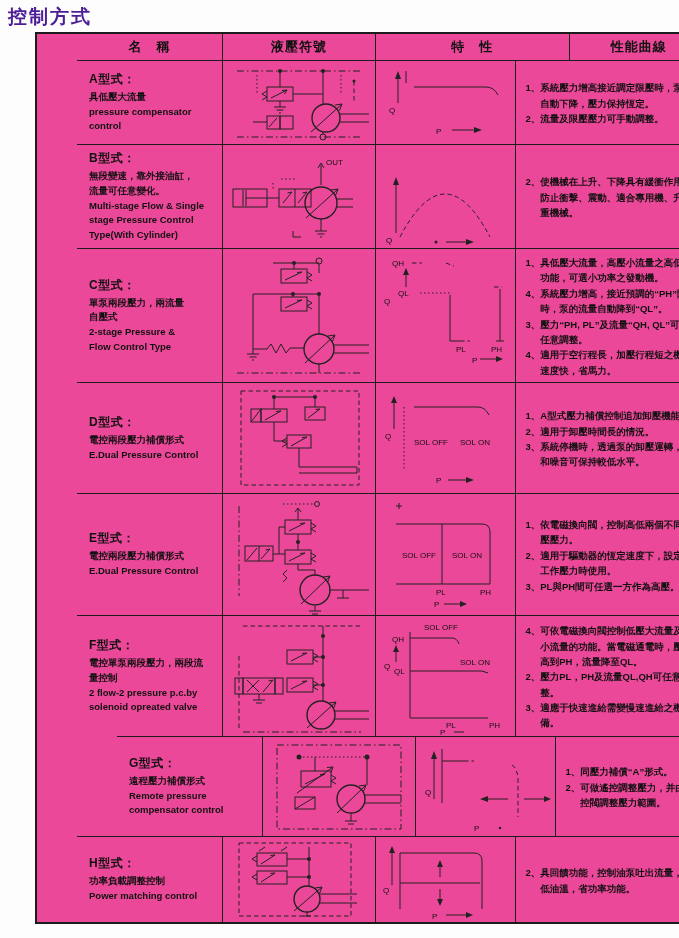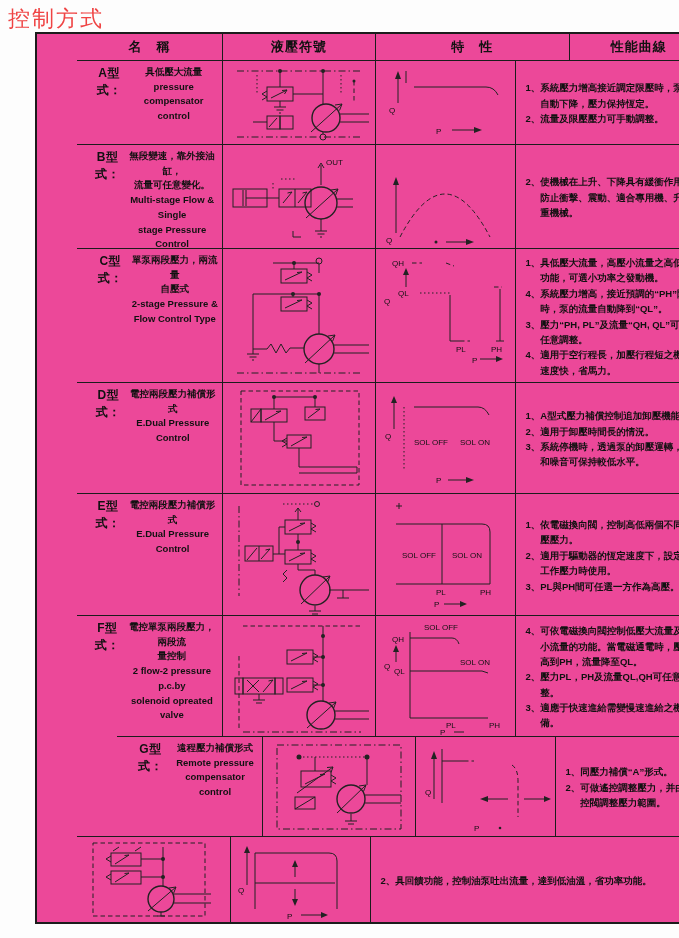--- a/index.html
+++ b/index.html
@@ -2,41 +2,41 @@
 <html><head>
 <meta charset="utf-8">
 <style>
   html,body{margin:0;padding:0;}
   body{
     width:679px;height:938px;position:relative;background:#fdfdfd;
     font-family:"Liberation Sans","DejaVu Sans",sans-serif;color:#111;
     -webkit-font-smoothing:antialiased;
   }
   .page-title{
-    position:absolute;left:8px;top:4px;font-size:22px;font-weight:normal;
-    letter-spacing:2px;color:#ef4444;
+    position:absolute;left:8px;top:4px;font-size:19px;font-weight:bold;
+    letter-spacing:2px;color:#4c1d95;
   }
   .tbl{
     position:absolute;left:35px;top:32px;width:631px;
     border:2px solid #1c1c1c;background:#ec4899;padding-left:40px;
   }
   .tr{display:flex;border-top:1.5px solid #1c1c1c;}
   .tr:first-child{border-top:none;}
   .td{border-left:1.5px solid #1c1c1c;box-sizing:border-box;position:relative;overflow:hidden;}
   .td:first-child{border-left:none;}
   .c1{width:145px;flex:0 0 145px;}
   .c2{width:153px;flex:0 0 153px;}
   .c3{width:139.5px;flex:0 0 139.5px;}
   .c4{flex:1 1 auto;}
   .hdr .td{display:flex;align-items:center;justify-content:center;
     font-size:13px;font-weight:bold;letter-spacing:1px;}
   .h-hdr{height:26px;}
   .h-a{height:83px;} .h-b{height:103px;} .h-c{height:133px;} .h-d{height:110px;}
   .h-e{height:121px;} .h-f{height:120px;} .h-g{height:99px;margin-left:40px;} .h-h{height:85px;}
-  .name-cell{display:flex;flex-direction:row;justify-content:center;padding:4px 4px 4px 12px;text-align:center;}
+  .name-cell{display:flex;flex-direction:column;justify-content:center;padding:4px 4px 4px 12px;}
   .row-title{font-size:12px;font-weight:bold;margin-bottom:2px;letter-spacing:.5px;}
   .name-lines .line{font-size:9.5px;font-weight:bold;line-height:1.55;}
   .chars{padding:6px 6px 4px 10px;display:flex;flex-direction:column;justify-content:center;height:100%;box-sizing:border-box;}
   .chars .char-item{
     font-size:9.5px;font-weight:bold;line-height:1.62;
     padding-left:1.55em;text-indent:-1.55em;
   }
   .sym,.curve{display:block;}
   .sym svg,.curve svg{position:absolute;left:0;top:0;}
   svg .s{stroke:#222;fill:none;stroke-width:1;}
@@ -443,20 +443,27 @@
     </div>
     <div class="td c4">
       <div class="chars">
           <div class="char-item">1、同壓力補償“A”形式。</div>
           <div class="char-item">2、可做遙控調整壓力，并由遙控閥調整壓力範圍。</div>
         </div>
     </div>
   </div>
 
   <div class="tr h-h">
+    <div class="td c1 name-cell">
+      <div class="row-title">H型式：</div>
+      <div class="name-lines">
+          <div class="line">功率負載調整控制</div>
+          <div class="line">Power matching control</div>
+        </div>
+    </div>
     <div class="td c2 sym">
       <svg width="152" height="85" viewBox="0 0 152 85">
         <rect class="s dash" x="16" y="6" width="112" height="73"></rect>
         <rect class="s" x="34" y="16" width="30" height="13"></rect>
         <path class="s" d="M38 27 L52 18 M52 18 l-4.5 .5 M36 14 l6 -4 M58 14 l6 -4"></path>
         <rect class="s" x="34" y="34" width="30" height="13"></rect>
         <path class="s" d="M38 45 L52 36 M52 36 l-4.5 .5"></path>
         <path class="s" d="M34 19 l-5 3 l5 3 M34 37 l-5 3 l5 3"></path>
         <path class="s" d="M86 10 V49"></path>
         <circle class="f" cx="86" cy="22" r="2"></circle>

